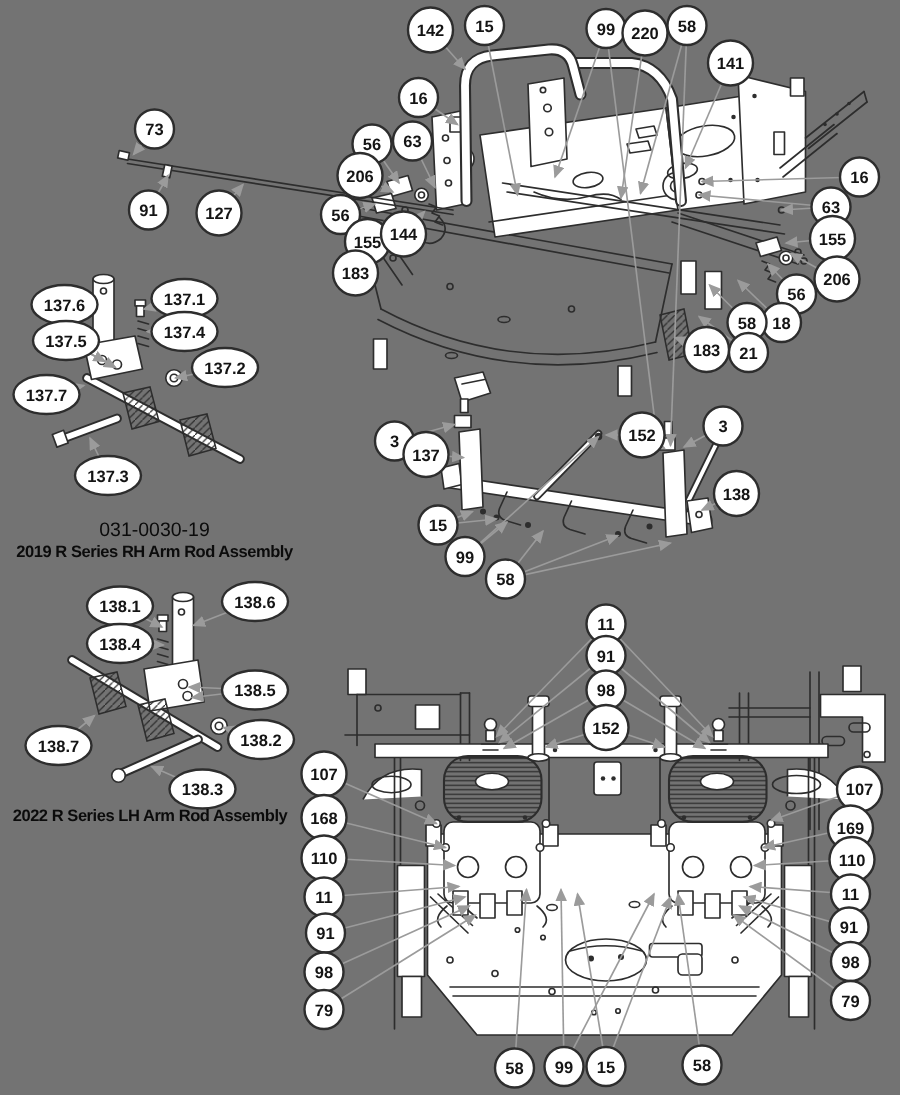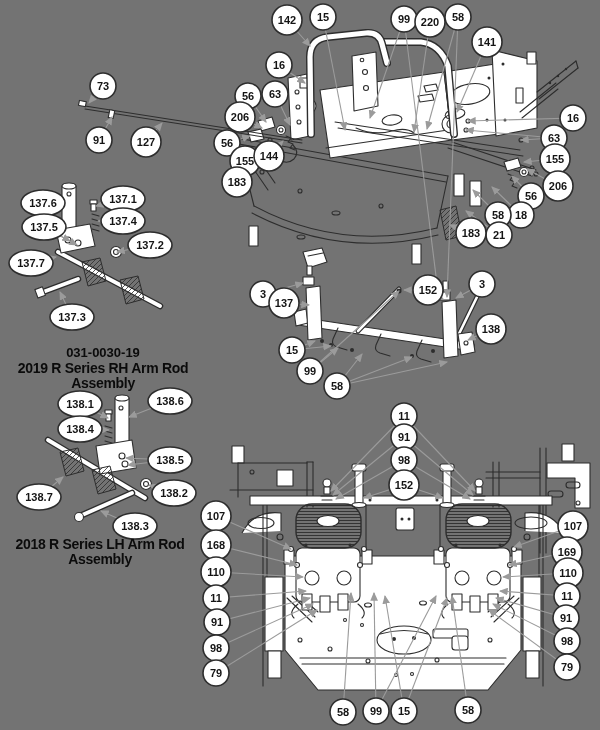--- a/index.html
+++ b/index.html
@@ -15,22 +15,22 @@
   .rod{stroke:var(--line,#2d2d2d);stroke-width:6.5;fill:none;stroke-linecap:round;}
   .rodin{stroke:#fff;stroke-width:3.8;fill:none;stroke-linecap:round;}
   .rod2{stroke:var(--line,#2d2d2d);stroke-width:5;fill:none;stroke-linecap:round;}
   .rod2in{stroke:#fff;stroke-width:2.6;fill:none;stroke-linecap:round;}
   .dot{fill:var(--line,#2d2d2d);stroke:none;}
   .leader{stroke:var(--leader,#9b9b9b);stroke-width:1.1;fill:none;}
   .balloon{fill:#fff;stroke:var(--line,#2d2d2d);stroke-width:1.6;}
   .balloon-label{font-family:"Liberation Sans",sans-serif;font-weight:bold;font-size:11px;
                  fill:#141414;text-anchor:middle;}
   .asm-label{position:absolute;text-align:center;color:#0b0b0b;}
-  .asm-label .pn{font-weight:bold;font-size:13px;line-height:16px;letter-spacing:0px;}
-  .asm-label .nm{font-weight:bold;font-size:14px;line-height:15px;letter-spacing:-0.3px;}
+  .asm-label .pn{font-weight:normal;font-size:13px;line-height:16px;letter-spacing:0px;}
+  .asm-label .nm{font-weight:bold;font-size:11px;line-height:15px;letter-spacing:-0.3px;}
 </style>
 </head>
 <body>
 
 <div class="page">
 <svg id="diagram-svg" width="600" height="730" viewBox="0 0 600 730">
   <defs>
     <pattern id="finhatch" patternUnits="userSpaceOnUse" width="6" height="3">
       <line x1="0" y1="1.5" x2="6" y2="1.5" stroke="#2d2d2d" stroke-width="0.9"></line>
     </pattern>
@@ -696,15 +696,15 @@
           <text x="468" y="710" dy="0.37em" class="balloon-label">58</text>
         </g>
       </g>
 </svg>
 
 <div class="asm-label" style="left:8px;top:345px;width:190px;">
   <div class="pn">031-0030-19</div>
   <div class="nm">2019 R Series RH Arm Rod Assembly</div>
 </div>
 <div class="asm-label" style="left:2px;top:537px;width:196px;">
-  <div class="nm">2018 R Series LH Arm Rod Assembly</div>
+  <div class="nm">2022 R Series LH Arm Rod Assembly</div>
 </div>
 </div>
 
 </body></html>

